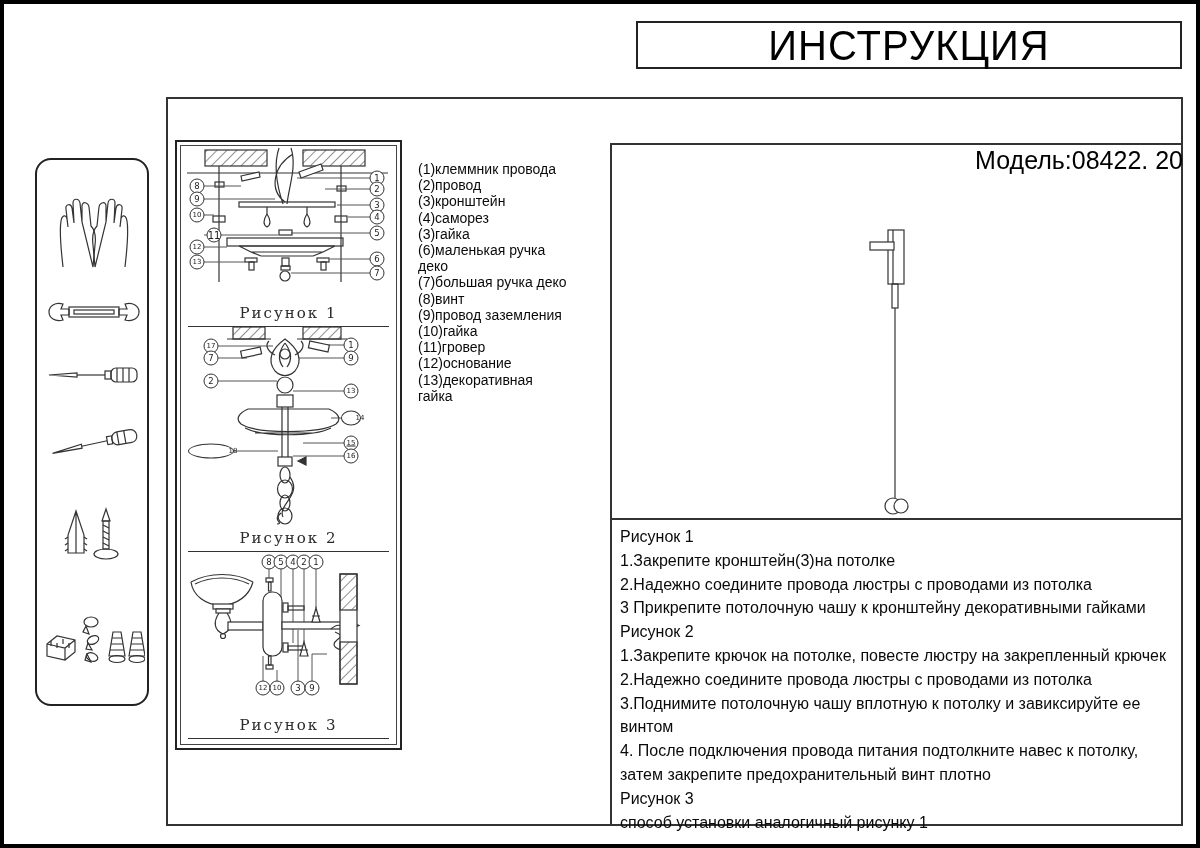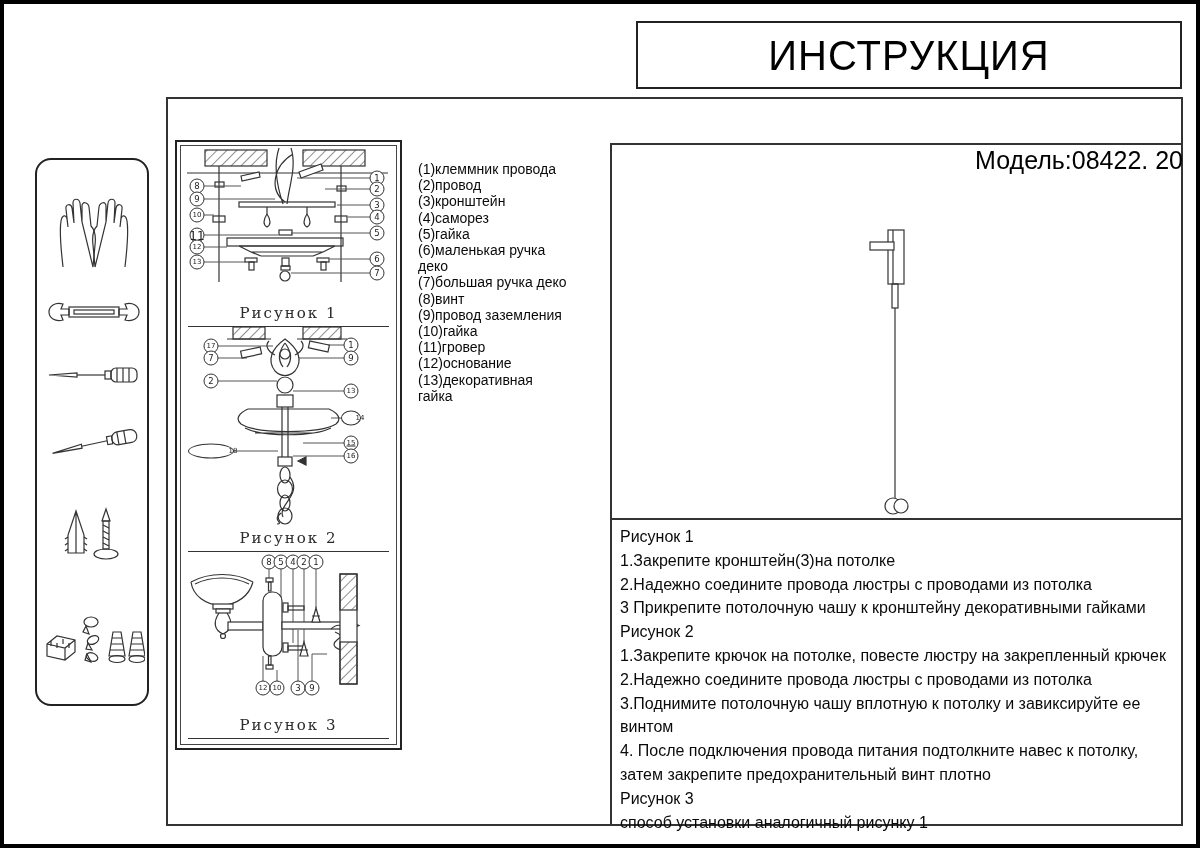--- a/index.html
+++ b/index.html
@@ -1,19 +1,19 @@
 <!DOCTYPE html>
 <html><head>
 <meta charset="utf-8">
 <style>
   html,body{margin:0;padding:0;background:#e8e8e8;}
   .page{position:relative;width:1200px;height:848px;background:#fff;overflow:hidden;
         font-family:"Liberation Sans",sans-serif;color:#111;}
   .page-border{position:absolute;inset:0;border:4px solid #000;pointer-events:none;}
-  .title-box{position:absolute;left:636px;top:21px;width:546px;height:68px;border:2px solid #222;
+  .title-box{position:absolute;left:636px;top:21px;width:546px;height:48px;border:2px solid #222;
              display:flex;align-items:center;justify-content:center;box-sizing:border-box;}
   .title-box span{font-size:40px;letter-spacing:1px;color:#000;transform:scaleY(1.05);}
   .main-frame{position:absolute;left:166px;top:97px;width:1017px;height:729px;border:2px solid #333;box-sizing:border-box;}
   
   .sidebar{position:absolute;left:35px;top:158px;width:114px;height:548px;border:2px solid #222;border-radius:16px;box-sizing:border-box;}
   .sidebar svg{position:absolute;}
   
   .figures-box{position:absolute;left:175px;top:140px;width:227px;height:610px;border:2px solid #222;box-sizing:border-box;}
   .figures-inner{position:absolute;inset:3px;border:1px solid #444;}
   .fig{position:relative;width:100%;}
@@ -151,21 +151,21 @@
             <circle cx="104" cy="130" r="5"></circle>
           </g>
           <g class="lt">
             <path d="M23,40 H60 M23,53 H94 M23,69 H33 M23,89 H97 M23,101 H46 M23,116 H64"></path>
             <path d="M189,32 H116 M189,43 H144 M189,59 H156 M189,71 H167 M189,87 H110 M189,113 H149 M189,127 H110"></path>
           </g>
         </svg>
         <span class="callout" style="left:16px;top:40px">8</span>
         <span class="callout" style="left:16px;top:53px">9</span>
         <span class="callout" style="left: 16px; top: 69px; font-size: 7px;">10</span>
-        <span class="callout" style="left: 16px; top: 89px; font-size: 12px; text-align: right;">11</span>
+        <span class="callout" style="left: 33px; top: 89px; font-size: 10px; text-align: right;">11</span>
         <span class="callout" style="left: 16px; top: 101px; font-size: 7px;">12</span>
         <span class="callout" style="left: 16px; top: 116px; font-size: 7px;">13</span>
         <span class="callout" style="left:196px;top:32px">1</span>
         <span class="callout" style="left:196px;top:43px">2</span>
         <span class="callout" style="left:196px;top:59px">3</span>
         <span class="callout" style="left:196px;top:71px">4</span>
         <span class="callout" style="left:196px;top:87px">5</span>
         <span class="callout" style="left:196px;top:113px">6</span>
         <span class="callout" style="left:196px;top:127px">7</span>
         <div class="caption">Рисунок 1</div>
@@ -270,21 +270,21 @@
       </div>
       <div class="rule"></div>
     </div>
   </div>
 
   <div class="parts">
     <div>(1)клеммник провода</div>
     <div>(2)провод</div>
     <div>(3)кронштейн</div>
     <div>(4)саморез</div>
-    <div>(5)гайка</div>
+    <div>(3)гайка</div>
     <div>(6)маленькая ручка деко</div>
     <div>(7)большая ручка деко</div>
     <div>(8)винт</div>
     <div>(9)провод заземления</div>
     <div>(10)гайка</div>
     <div>(11)гровер</div>
     <div>(12)основание</div>
     <div>(13)декоративная гайка</div>
   </div>
 

